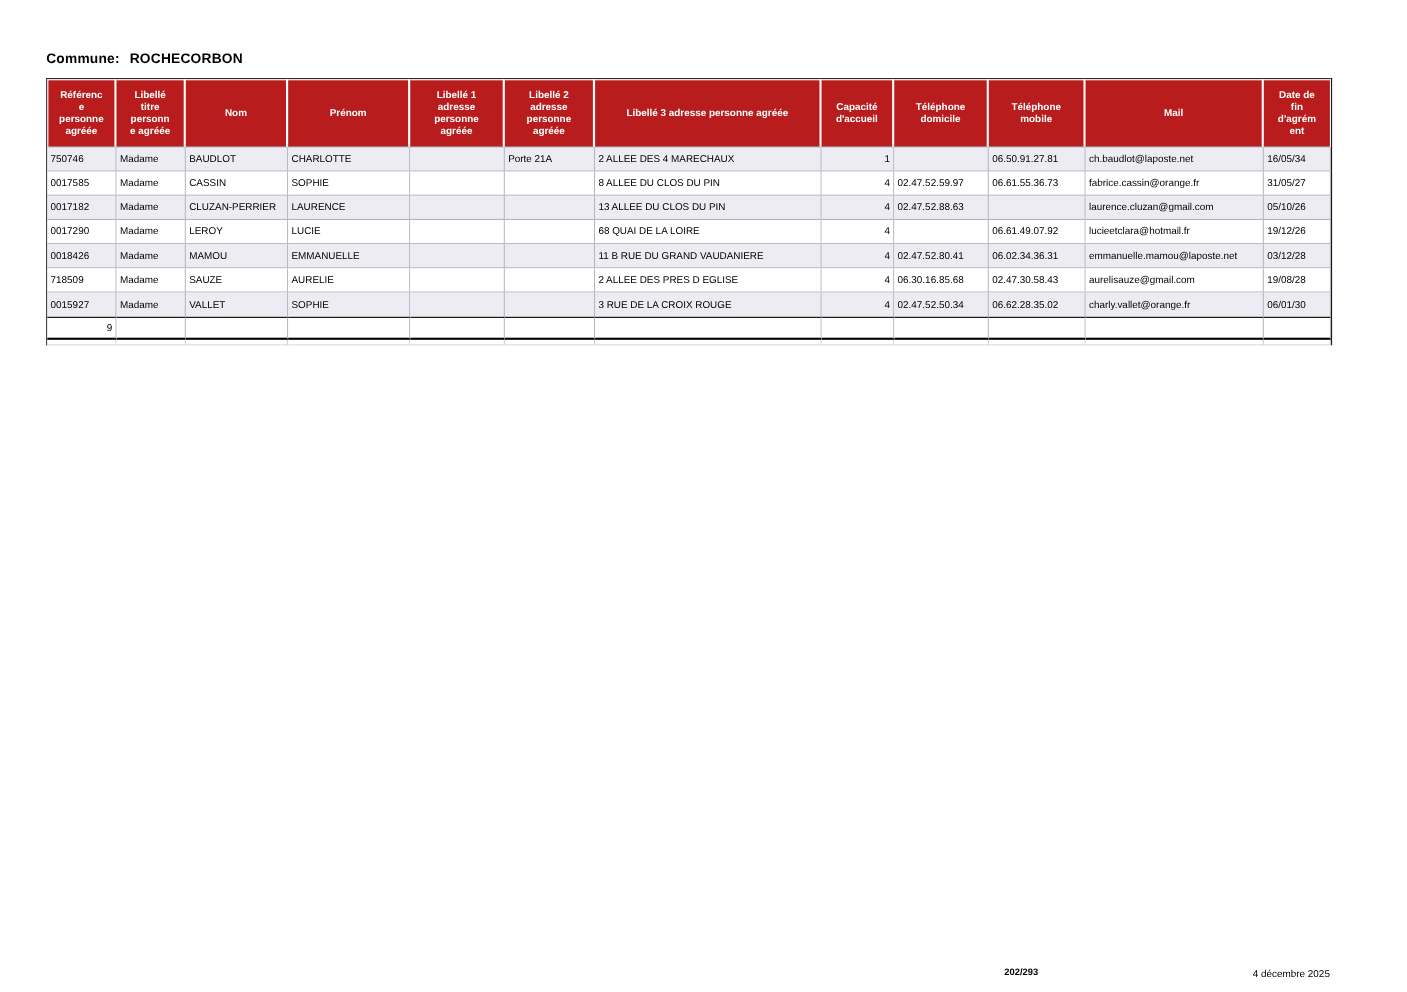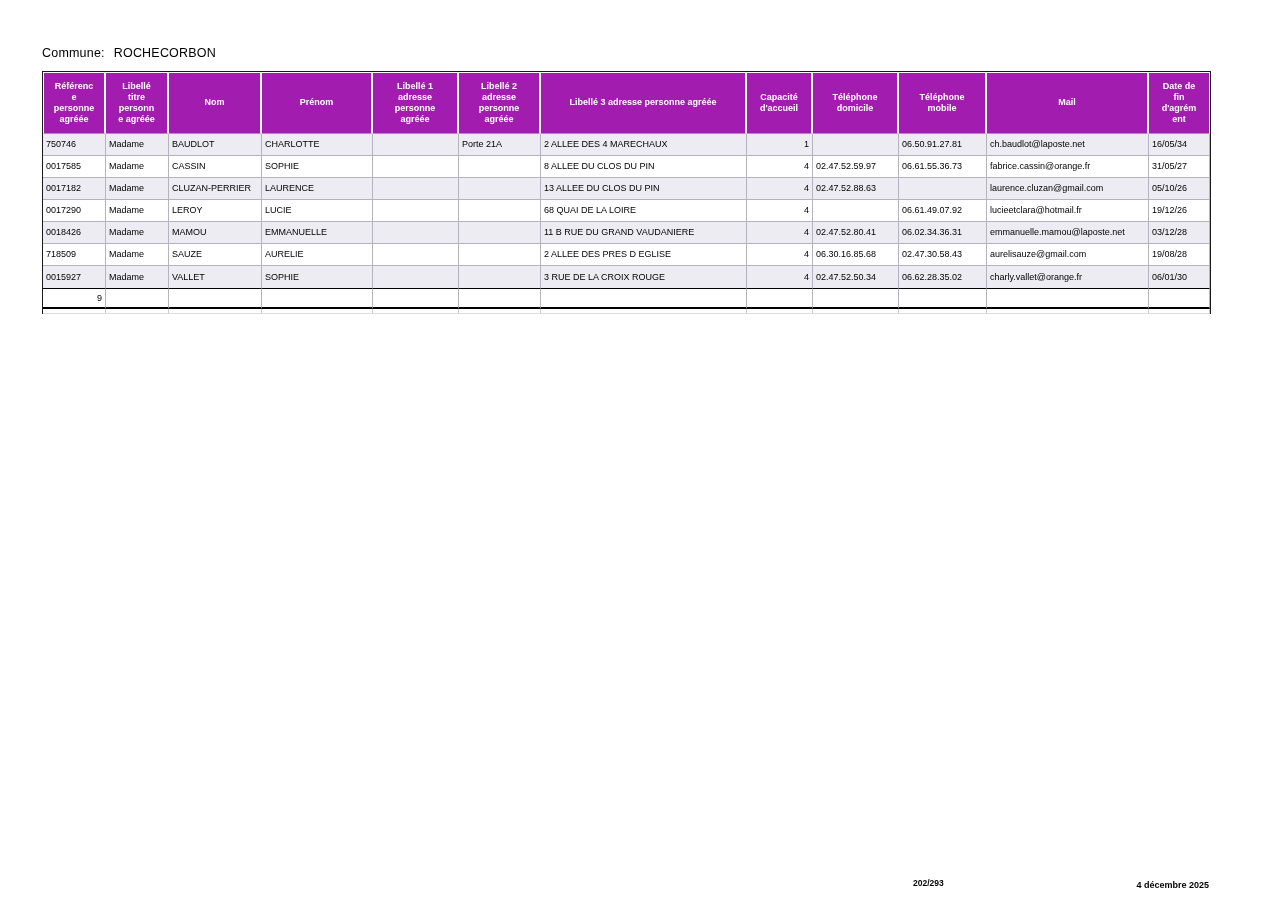--- a/index.html
+++ b/index.html
@@ -10,21 +10,21 @@
     width: 1279px;
     height: 902px;
     background: #ffffff;
     overflow: hidden;
   }
   .title {
     position: absolute;
     left: 42px;
     top: 46px;
     font-size: 12.5px;
-    font-weight: normal;
+    font-weight: bold;
     letter-spacing: 0.2px;
     white-space: nowrap;
     text-align: center;
   }
   .title .commune-value { margin-left: 9px; }
 
   .agree-table {
     position: absolute;
     left: 42px;
     top: 71px;
@@ -43,21 +43,21 @@
   col.col-4  { width: 86px; }
   col.col-5  { width: 82px; }
   col.col-6  { width: 206px; }
   col.col-7  { width: 66px; }
   col.col-8  { width: 86px; }
   col.col-9  { width: 88px; }
   col.col-10 { width: 162px; }
   col.col-11 { width: 61px; }
 
   .agree-table th {
-    background: #a21caf;
+    background: #b91c1c;
     color: #ffffff;
     font-weight: bold;
     font-size: 9px;
     line-height: 1.25;
     text-align: center;
     vertical-align: middle;
     white-space: pre-line;
     padding: 4px 2px;
     height: 62px;
     border-top: 1px solid #ffffff;
@@ -112,21 +112,21 @@
     left: 913px;
     top: 878px;
     font-size: 8.5px;
     font-weight: bold;
   }
   .footer-date {
     position: absolute;
     right: 70px;
     top: 880px;
     font-size: 9px;
-    font-weight: bold;
+    font-weight: normal;
   }
 </style>
 </head>
 <body>
 
 <div class="page">
 
   <div class="title">
     <span class="commune-label">Commune:</span><span class="commune-value">ROCHECORBON</span>
   </div>

